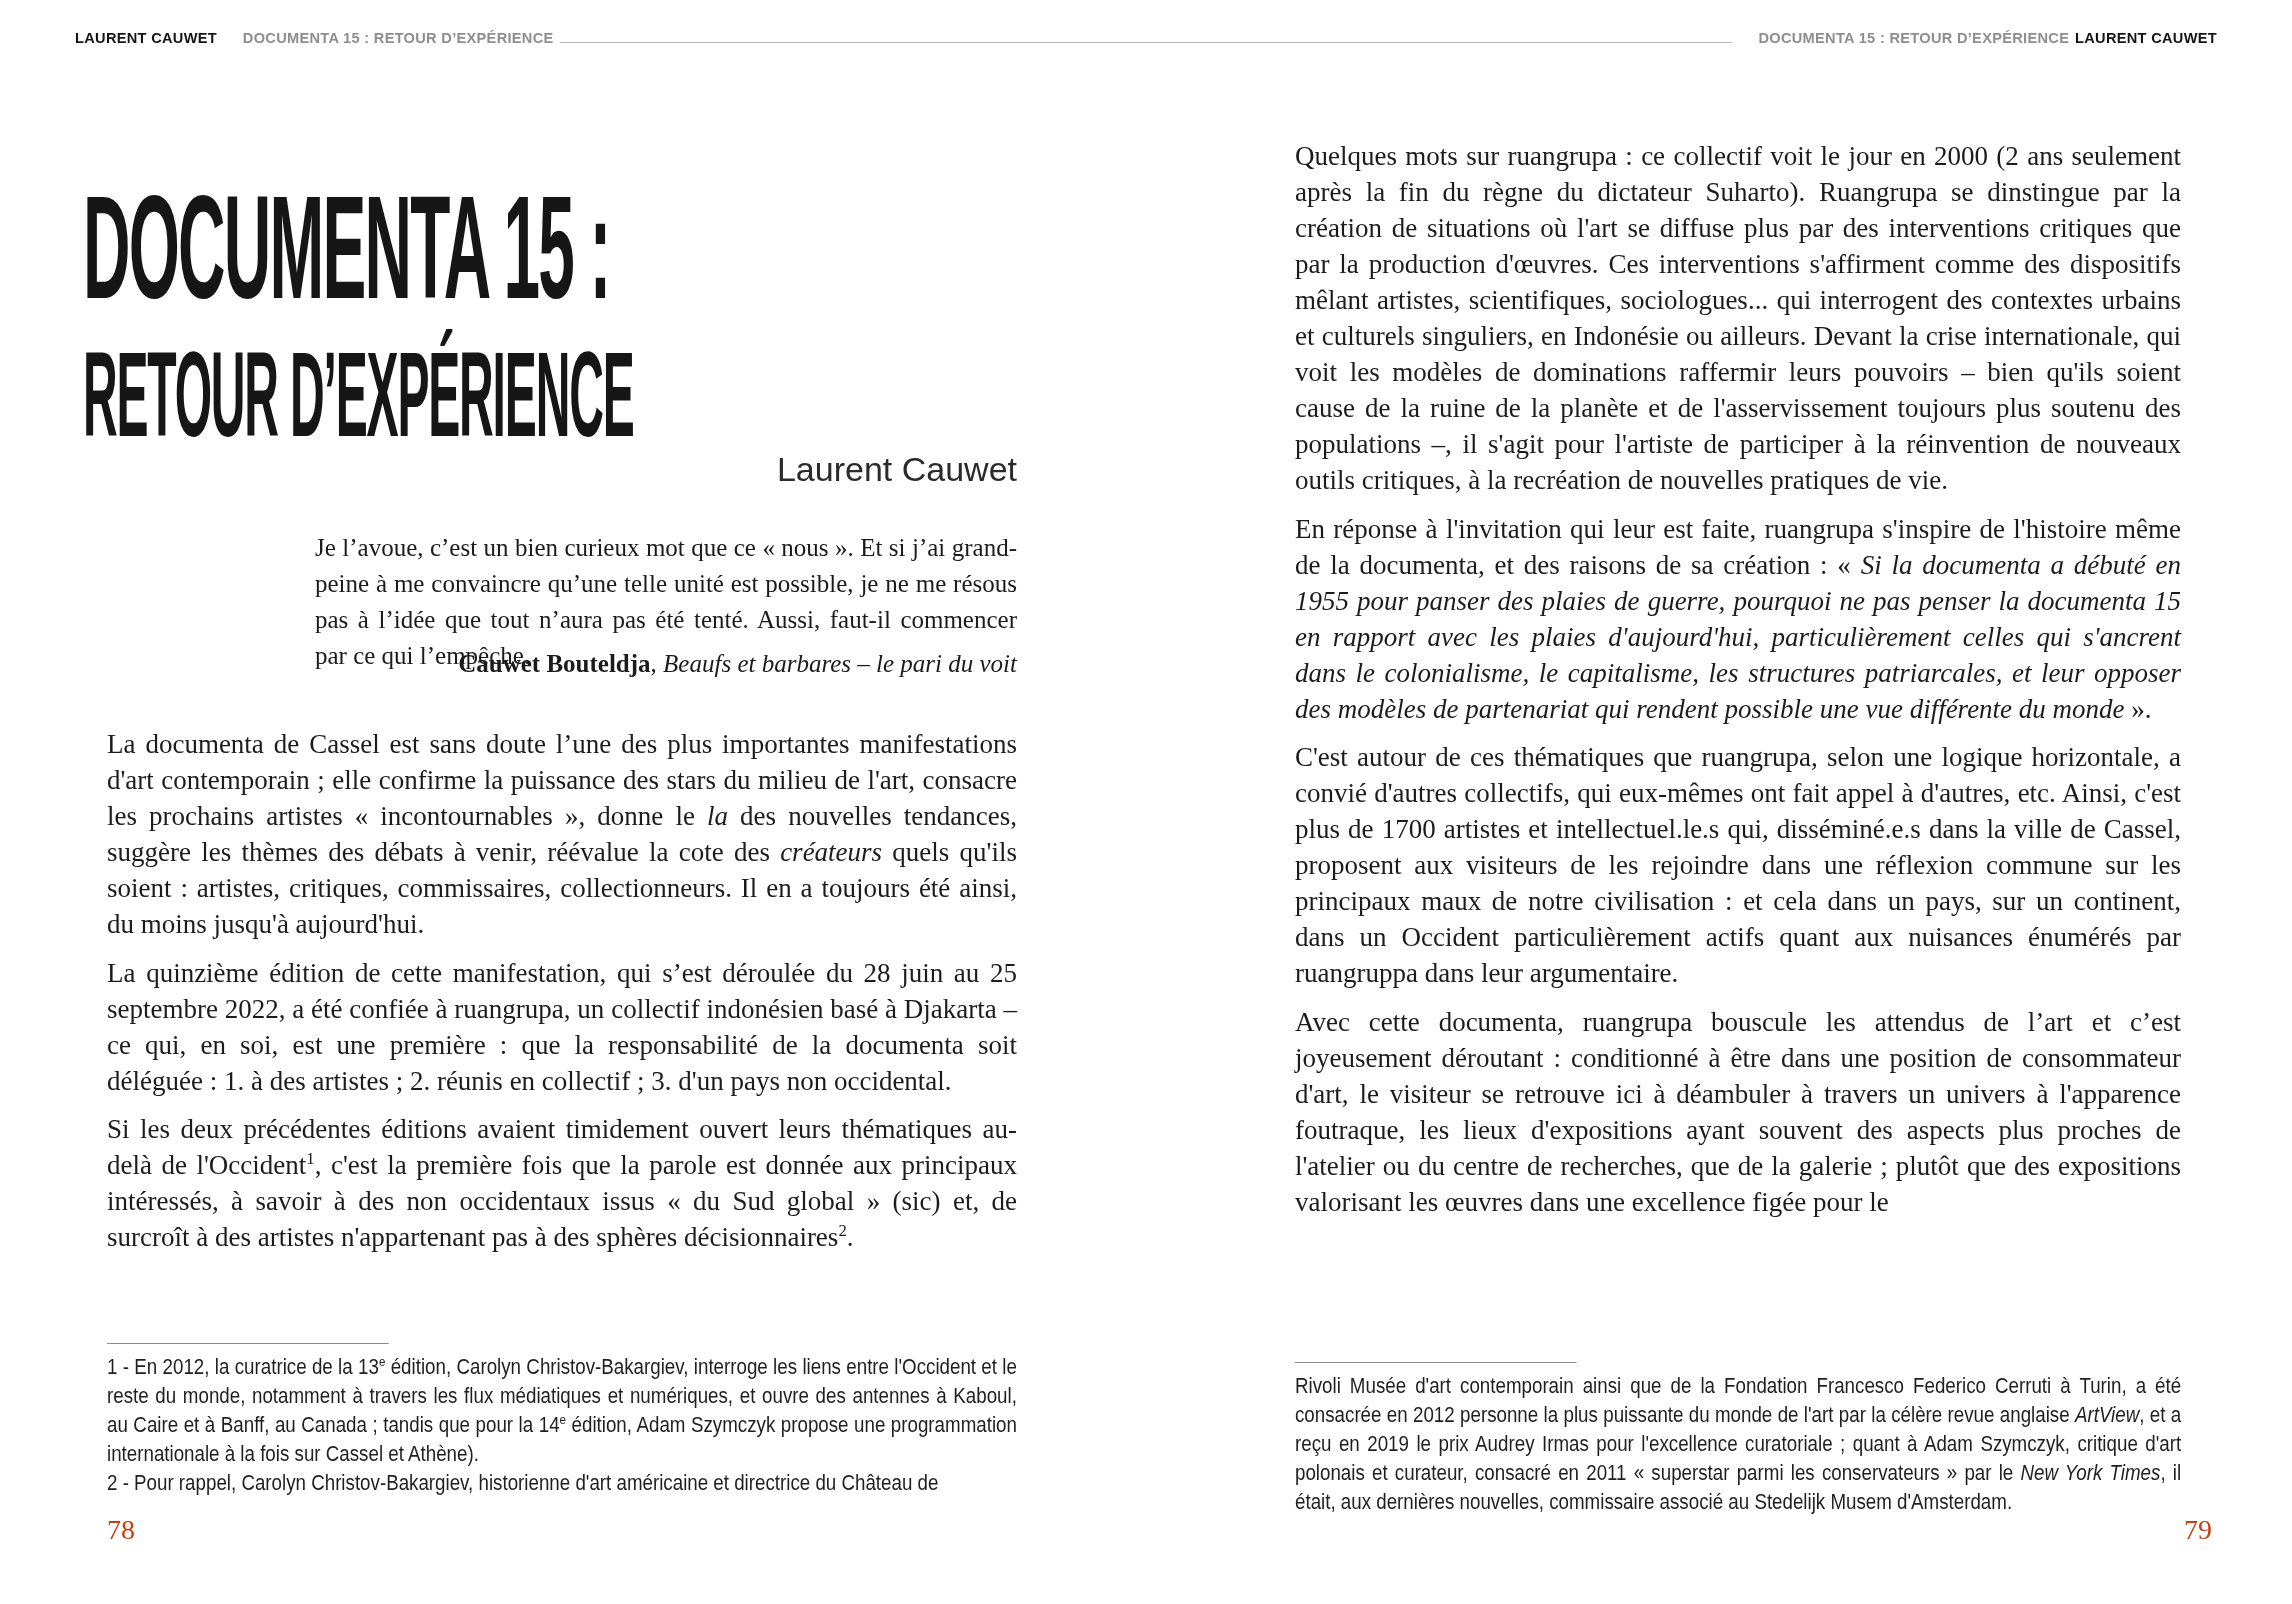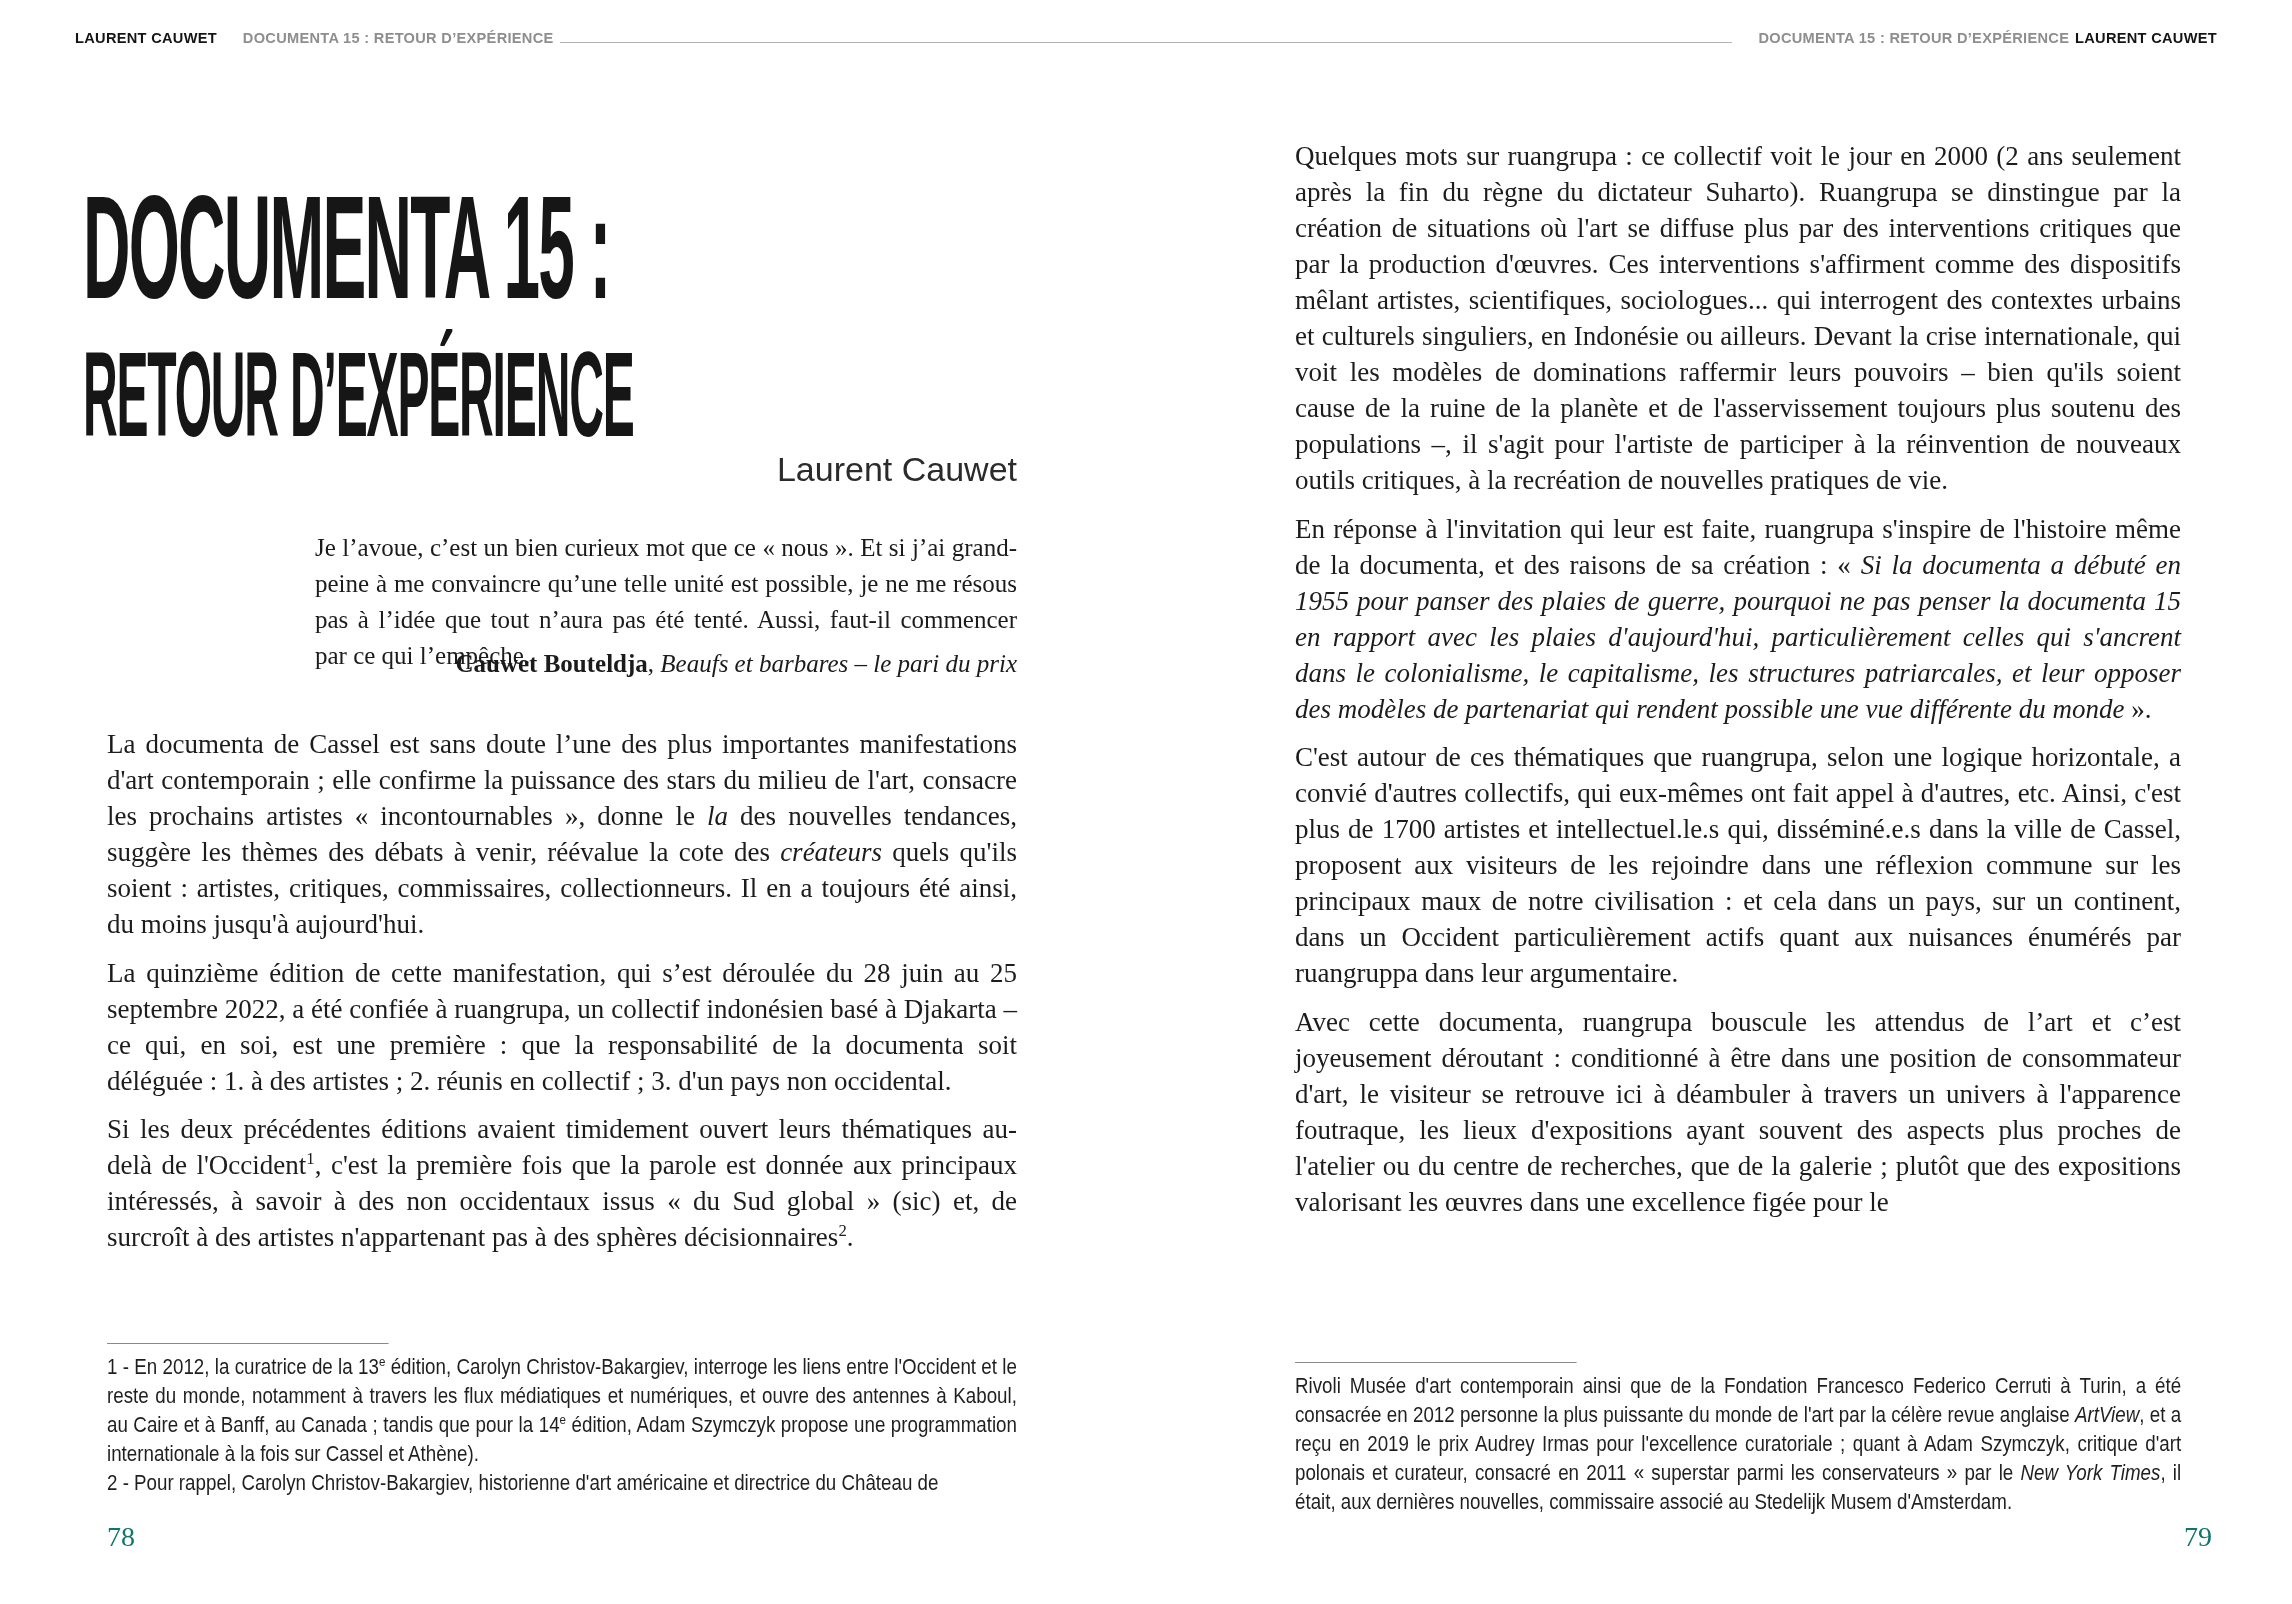--- a/index.html
+++ b/index.html
@@ -66,21 +66,21 @@
     font-family:"Liberation Sans", sans-serif; font-size:21.3px; line-height:29px;
     text-align:justify; color:#1f1f1f;
     transform:scaleX(0.88); transform-origin:0 0;
   }
   .fn-left  { left:107px;  top:1343px; width:1034px; }
   .fn-right { left:1295px; top:1362px; width:1007px; }
   .fn-rule  { width:320px; border-bottom:1px solid #8a8a8a; margin-bottom:8.7px; }
   .footnotes p { margin:0; }
 
   
-  .pageno { position:absolute; font-size:28px; color:#0f766e;margin-top:7px; }
+  .pageno { position:absolute; font-size:28px; color:#c2410c; }
   #pageno-left  { left:107px; top:1514px; }
   #pageno-right { left:1326px; width:886px; text-align:right; top:1514px; }
 </style>
 </head>
 <body>
 
 <div class="hdr hdr-left">
   <span class="black">LAURENT CAUWET</span>
   <span class="sp"></span>
   <span class="gray">DOCUMENTA 15 : RETOUR D’EXPÉRIENCE</span>
@@ -93,21 +93,21 @@
   <span class="sp"></span>
   <span class="black">LAURENT CAUWET</span>
 </div>
 
 <h1 class="title-line" id="title-l1">DOCUMENTA 15 :</h1>
 <h1 class="title-line" id="title-l2">RETOUR D’EXPÉRIENCE</h1>
 
 <div class="byline">Laurent Cauwet</div>
 
 <div class="epigraph">Je l’avoue, c’est un bien curieux mot que ce «&nbsp;nous&nbsp;». Et si j’ai grand-peine à me convaincre qu’une telle unité est possible, je ne me résous pas à l’idée que tout n’aura pas été tenté. Aussi, faut-il commencer par ce qui l’empêche.</div>
-<div class="epi-attr"><span class="bd">Cauwet Bouteldja</span><span>, </span><span class="it">Beaufs et barbares – le pari du prix</span></div>
+<div class="epi-attr"><span class="bd">Cauwet Bouteldja</span><span>, </span><span class="it">Beaufs et barbares – le pari du voit</span></div>
 
 <div class="body-col left-col">
   <p class="bodyp"><span>La documenta de Cassel est sans doute l’une des plus importantes manifestations d'art contemporain&nbsp;; elle confirme la puissance des stars du milieu de l'art, consacre les prochains artistes «&nbsp;incontournables&nbsp;», donne le </span><span class="it">la</span><span> des nouvelles tendances, suggère les thèmes des débats à venir, réévalue la cote des </span><span class="it">créateurs</span><span> quels qu'ils soient&nbsp;: artistes, critiques, commissaires, collectionneurs. Il en a toujours été ainsi, du moins jusqu'à aujourd'hui.</span></p>
   <p class="bodyp"><span>La quinzième édition de cette manifestation, qui s’est déroulée du 28 juin au 25 septembre 2022, a été confiée à ruangrupa, un collectif indonésien basé à Djakarta – ce qui, en soi, est une première&nbsp;: que la responsabilité de la documenta soit déléguée&nbsp;: 1. à des artistes&nbsp;; 2. réunis en collectif&nbsp;; 3. d'un pays non occidental.</span></p>
   <p class="bodyp"><span>Si les deux précédentes éditions avaient timidement ouvert leurs thématiques au-delà de l'Occident</span><sup>1</sup><span>, c'est la première fois que la parole est donnée aux principaux intéressés, à savoir à des non occidentaux issus «&nbsp;du Sud global&nbsp;» (sic) et, de surcroît à des artistes n'appartenant pas à des sphères décisionnaires</span><sup>2</sup><span>.</span></p>
 </div>
 
 <div class="footnotes fn-left">
   <div class="fn-rule"></div>
   <p><span>1 - En 2012, la curatrice de la 13</span><sup>e</sup><span> édition, Carolyn Christov-Bakargiev, interroge les liens entre l'Occident et le reste du monde, notamment à travers les flux médiatiques et numériques, et ouvre des antennes à Kaboul, au Caire et à Banff, au Canada&nbsp;; tandis que pour la 14</span><sup>e</sup><span> édition, Adam Szymczyk propose une programmation internationale à la fois sur Cassel et Athène).</span></p>

